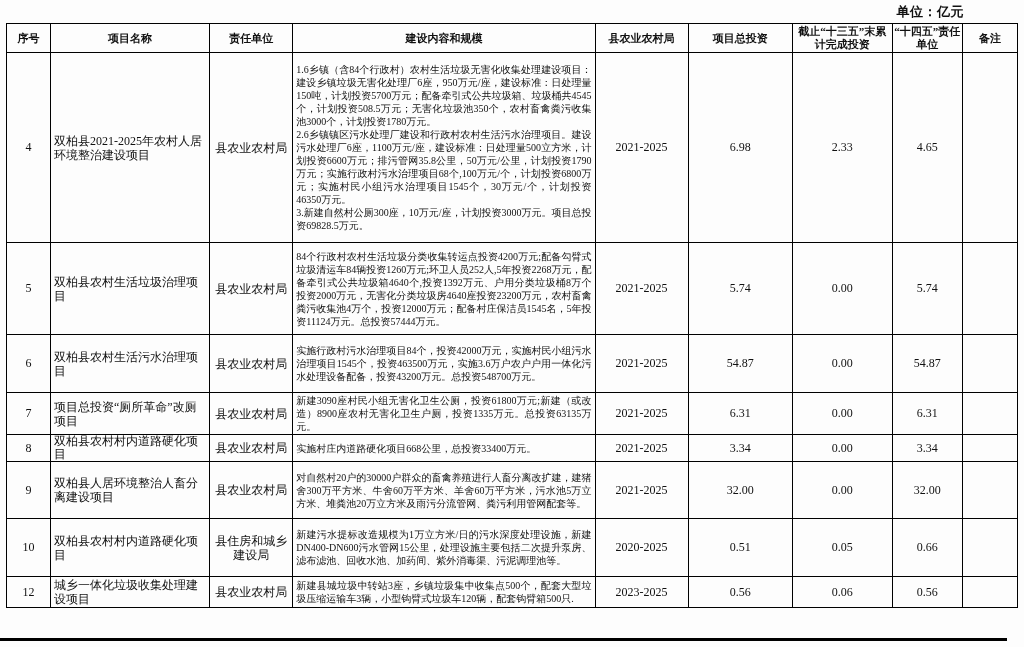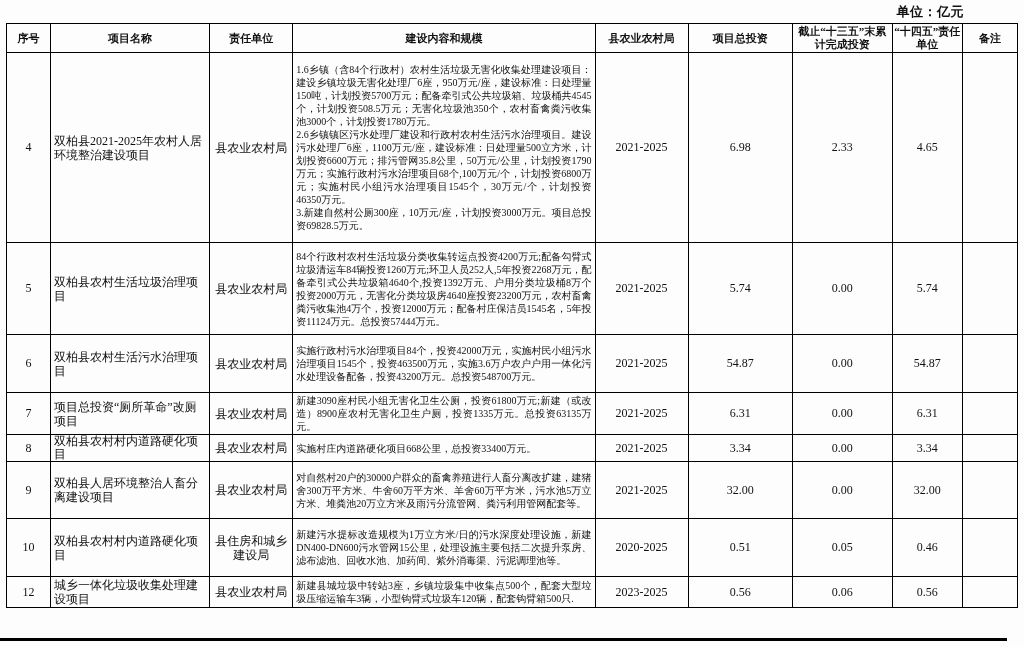--- a/index.html
+++ b/index.html
@@ -194,21 +194,21 @@
     </tr>
 
     <tr>
       <td class="c-num">10</td>
       <td class="c-name">双柏县农村村内道路硬化项目</td>
       <td class="c-unit">县住房和城乡建设局</td>
       <td class="c-content">新建污水提标改造规模为1万立方米/日的污水深度处理设施，新建DN400-DN600污水管网15公里，处理设施主要包括二次提升泵房、滤布滤池、回收水池、加药间、紫外消毒渠、污泥调理池等。</td>
       <td class="c-years">2020-2025</td>
       <td class="c-total">0.51</td>
       <td class="c-done">0.05</td>
-      <td class="c-plan">0.46</td>
+      <td class="c-plan">0.66</td>
       <td class="c-remark"></td>
     </tr>
 
 
     <tr>
       <td class="c-num">12</td>
       <td class="c-name">城乡一体化垃圾收集处理建设项目</td>
       <td class="c-unit">县农业农村局</td>
       <td class="c-content">新建县城垃圾中转站3座，乡镇垃圾集中收集点500个，配套大型垃圾压缩运输车3辆，小型钩臂式垃圾车120辆，配套钩臂箱500只.</td>
       <td class="c-years">2023-2025</td>

